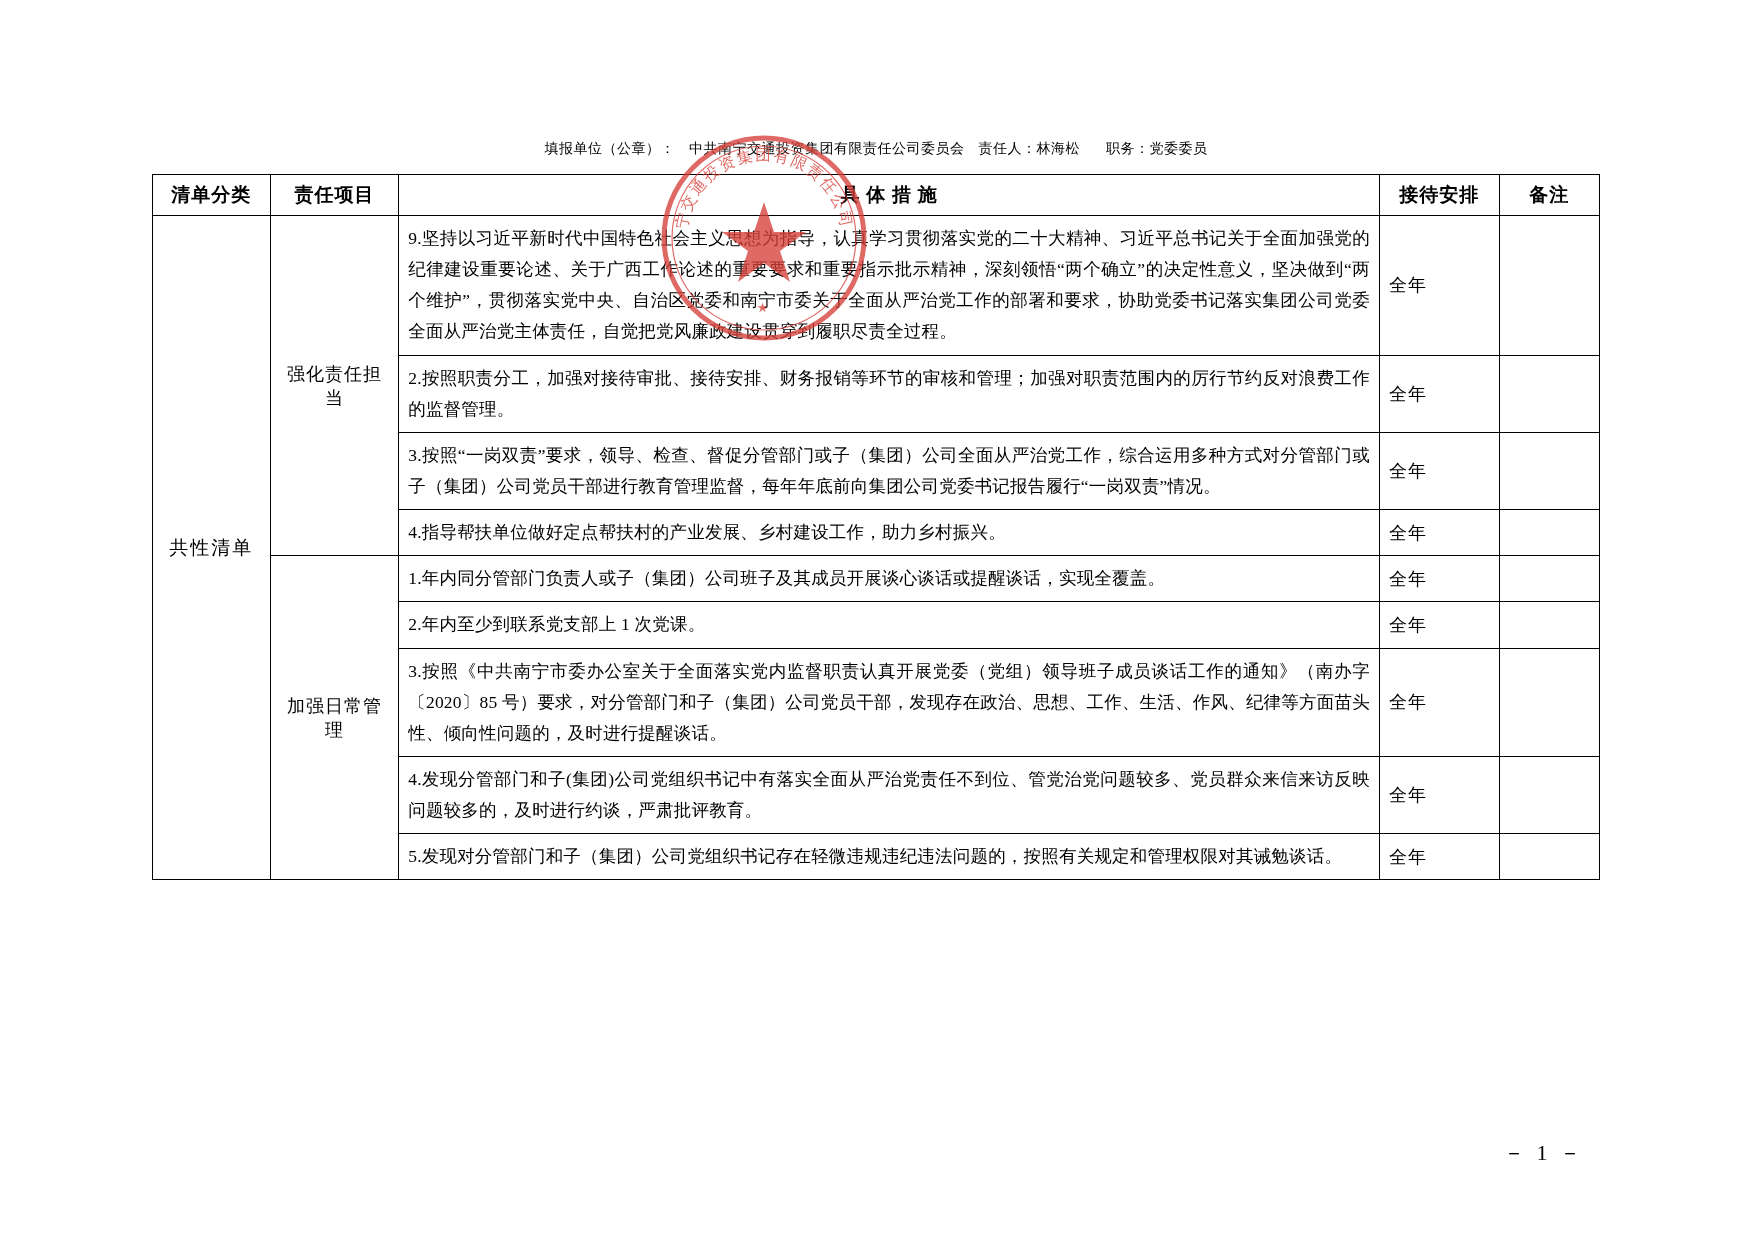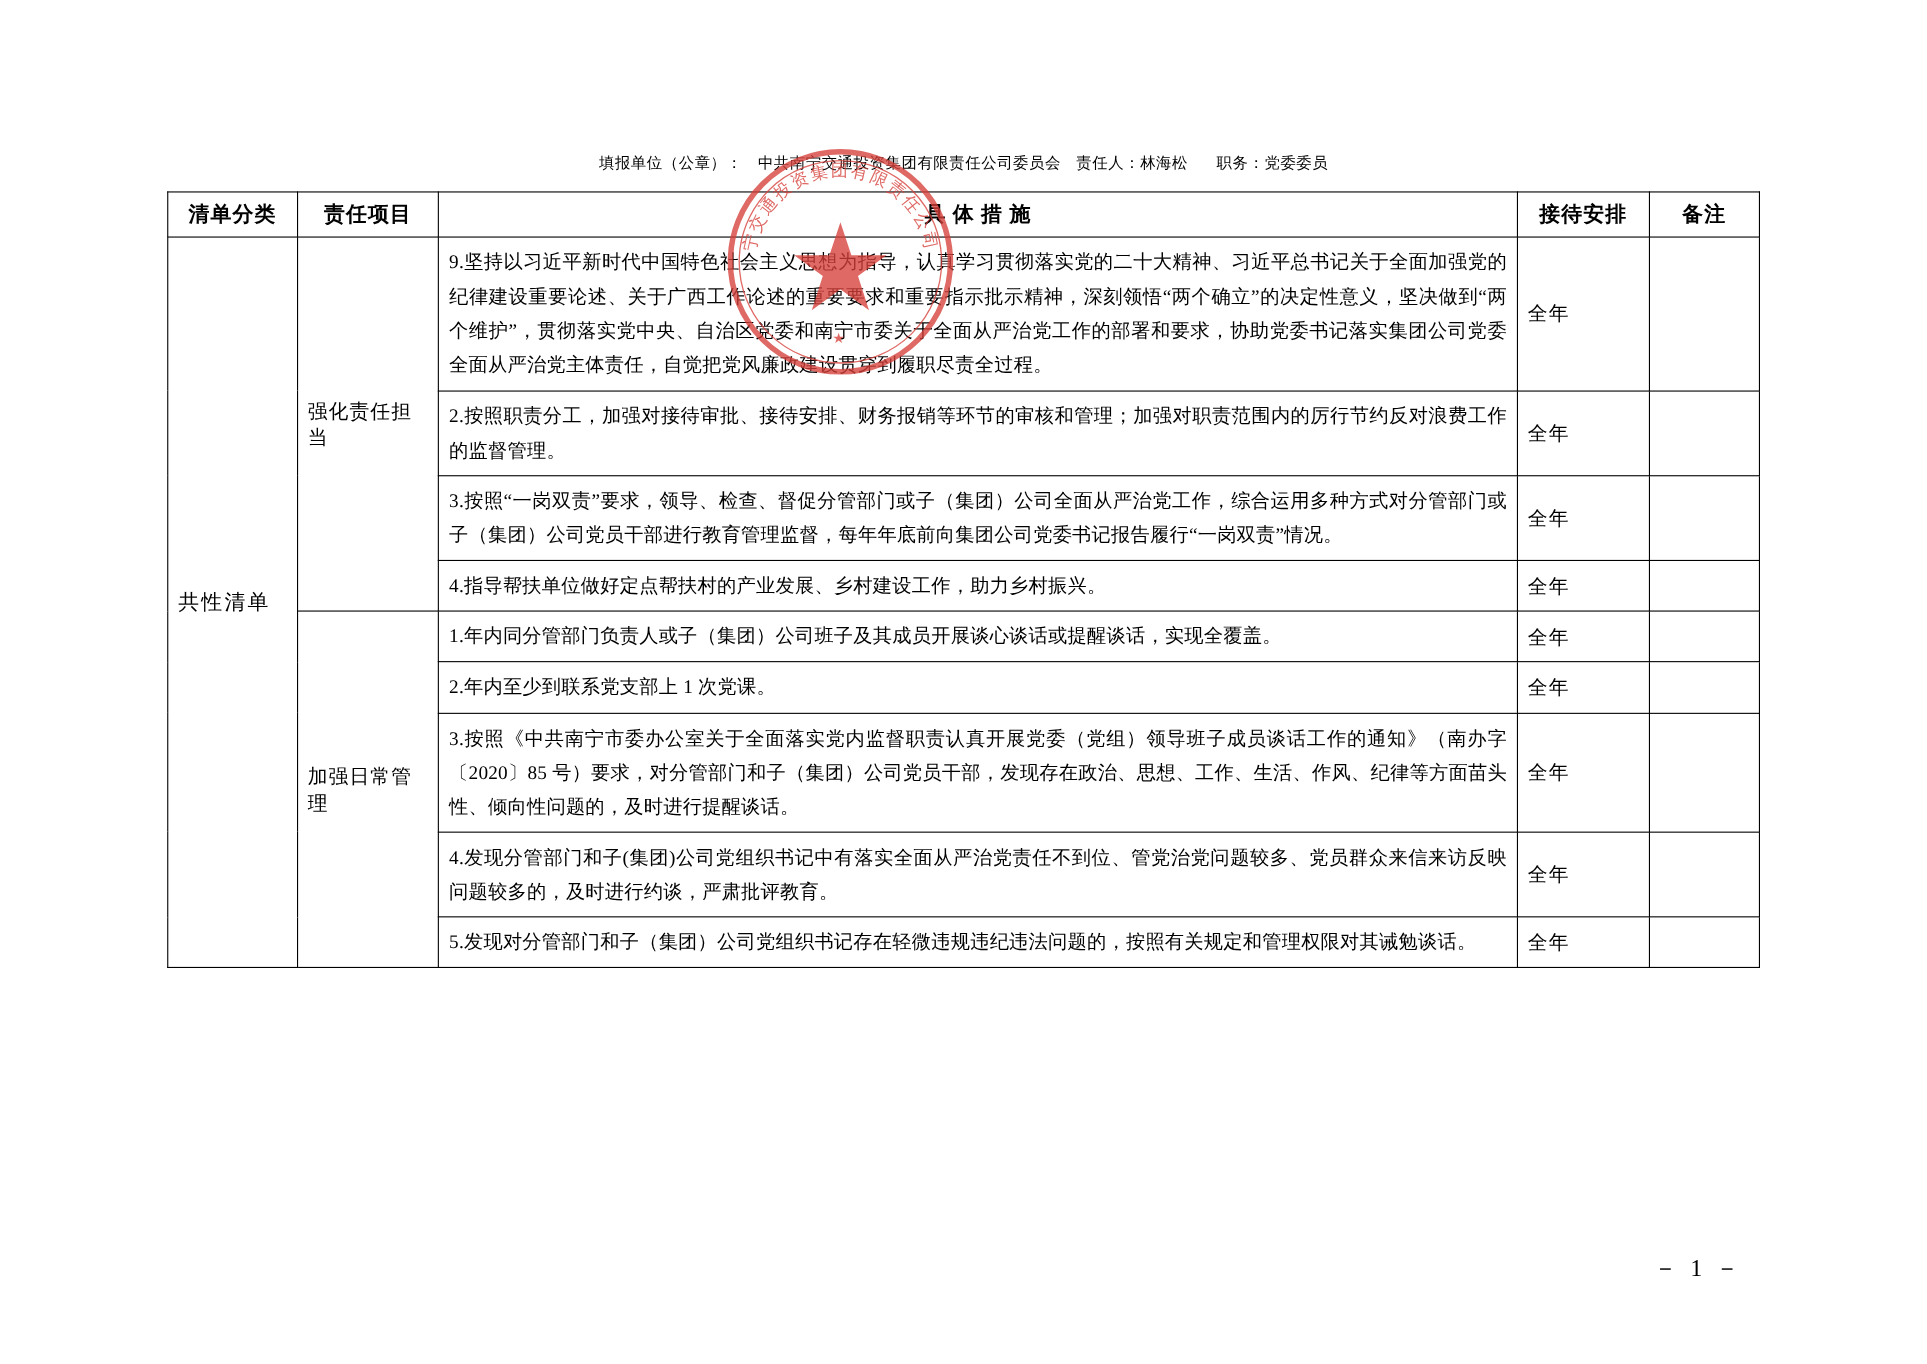--- a/index.html
+++ b/index.html
@@ -60,21 +60,21 @@
     padding: 9px 4px;
     letter-spacing: 1px;
   }
   .col-cat   { width: 108px; }
   .col-item  { width: 118px; }
   .col-meas  { width: 900px; }
   .col-time  { width: 110px; }
   .col-note  { width: 92px; }
 
   td.center {
-    text-align: left;
+    text-align: center;
     vertical-align: middle;
     letter-spacing: 1px;
   }
   td.cat {
     font-size: 19px;
     letter-spacing: 2px;
     margin-left: 27px;
   }
   td.item {
     font-size: 18px;

